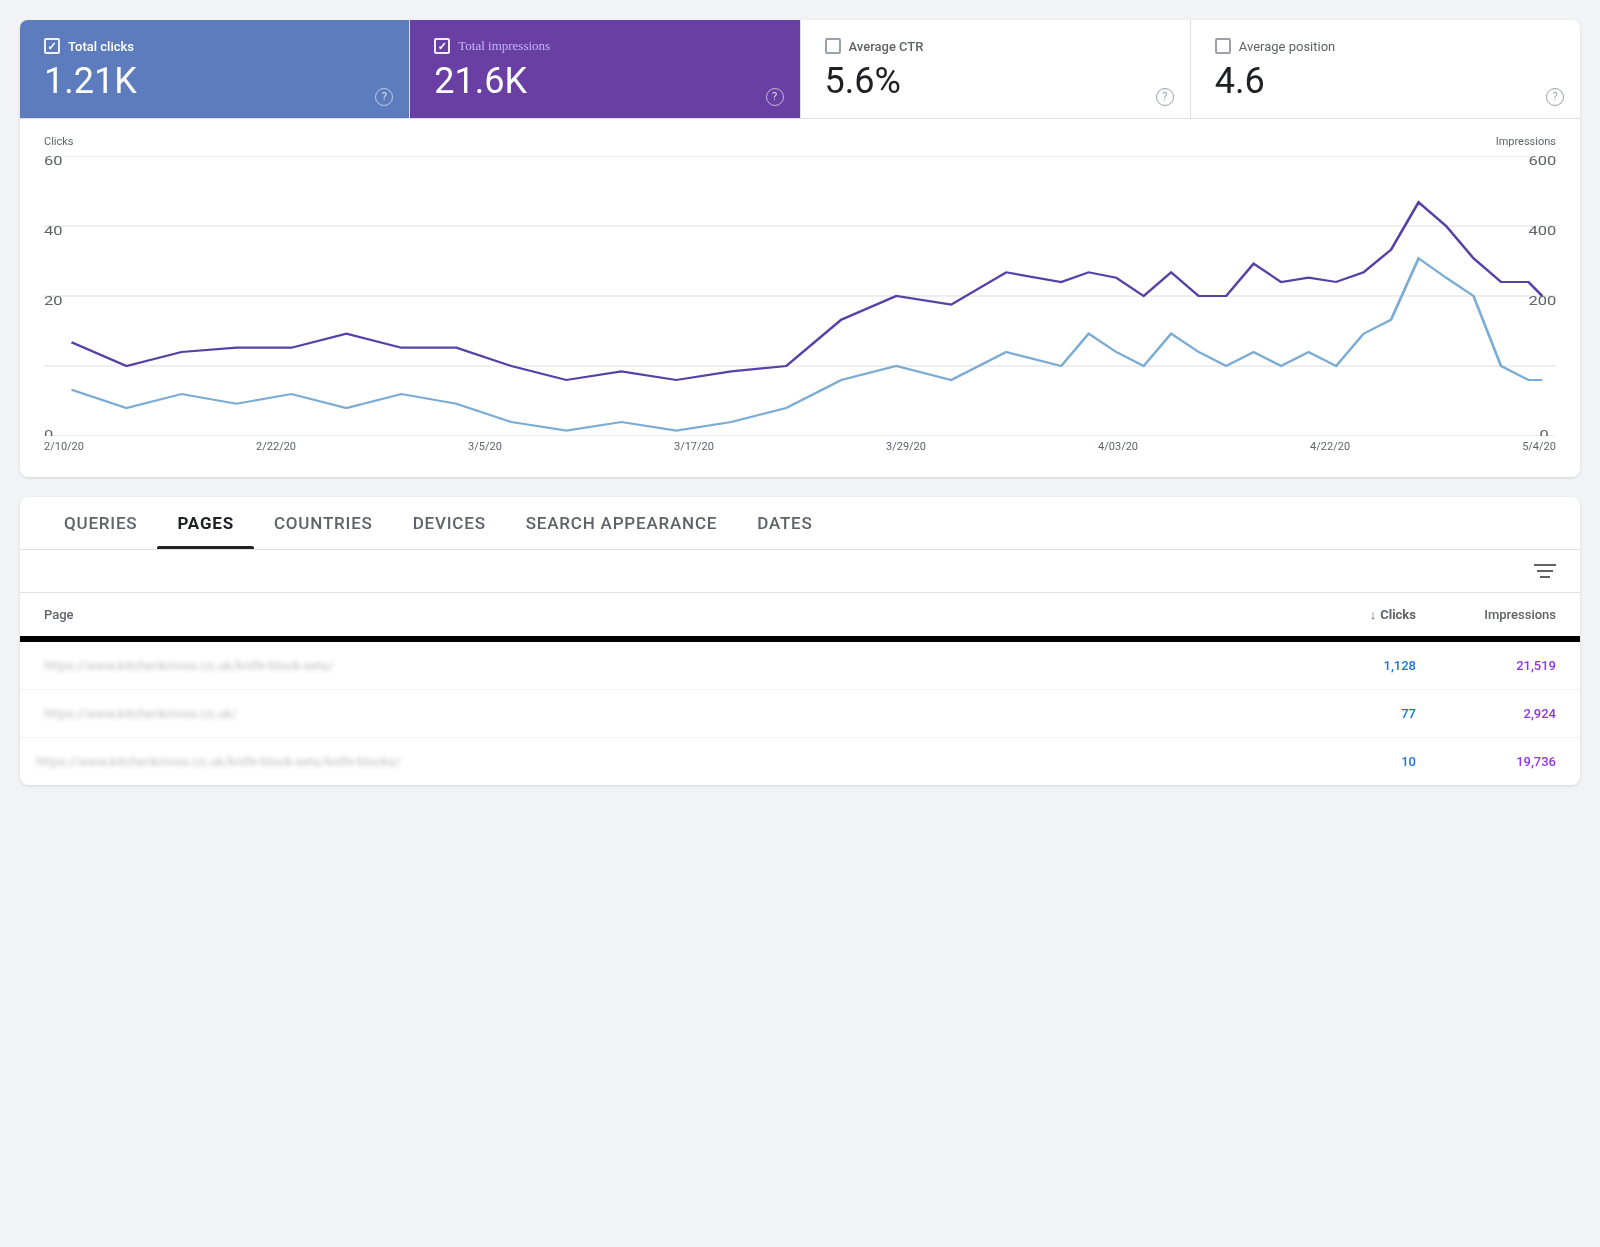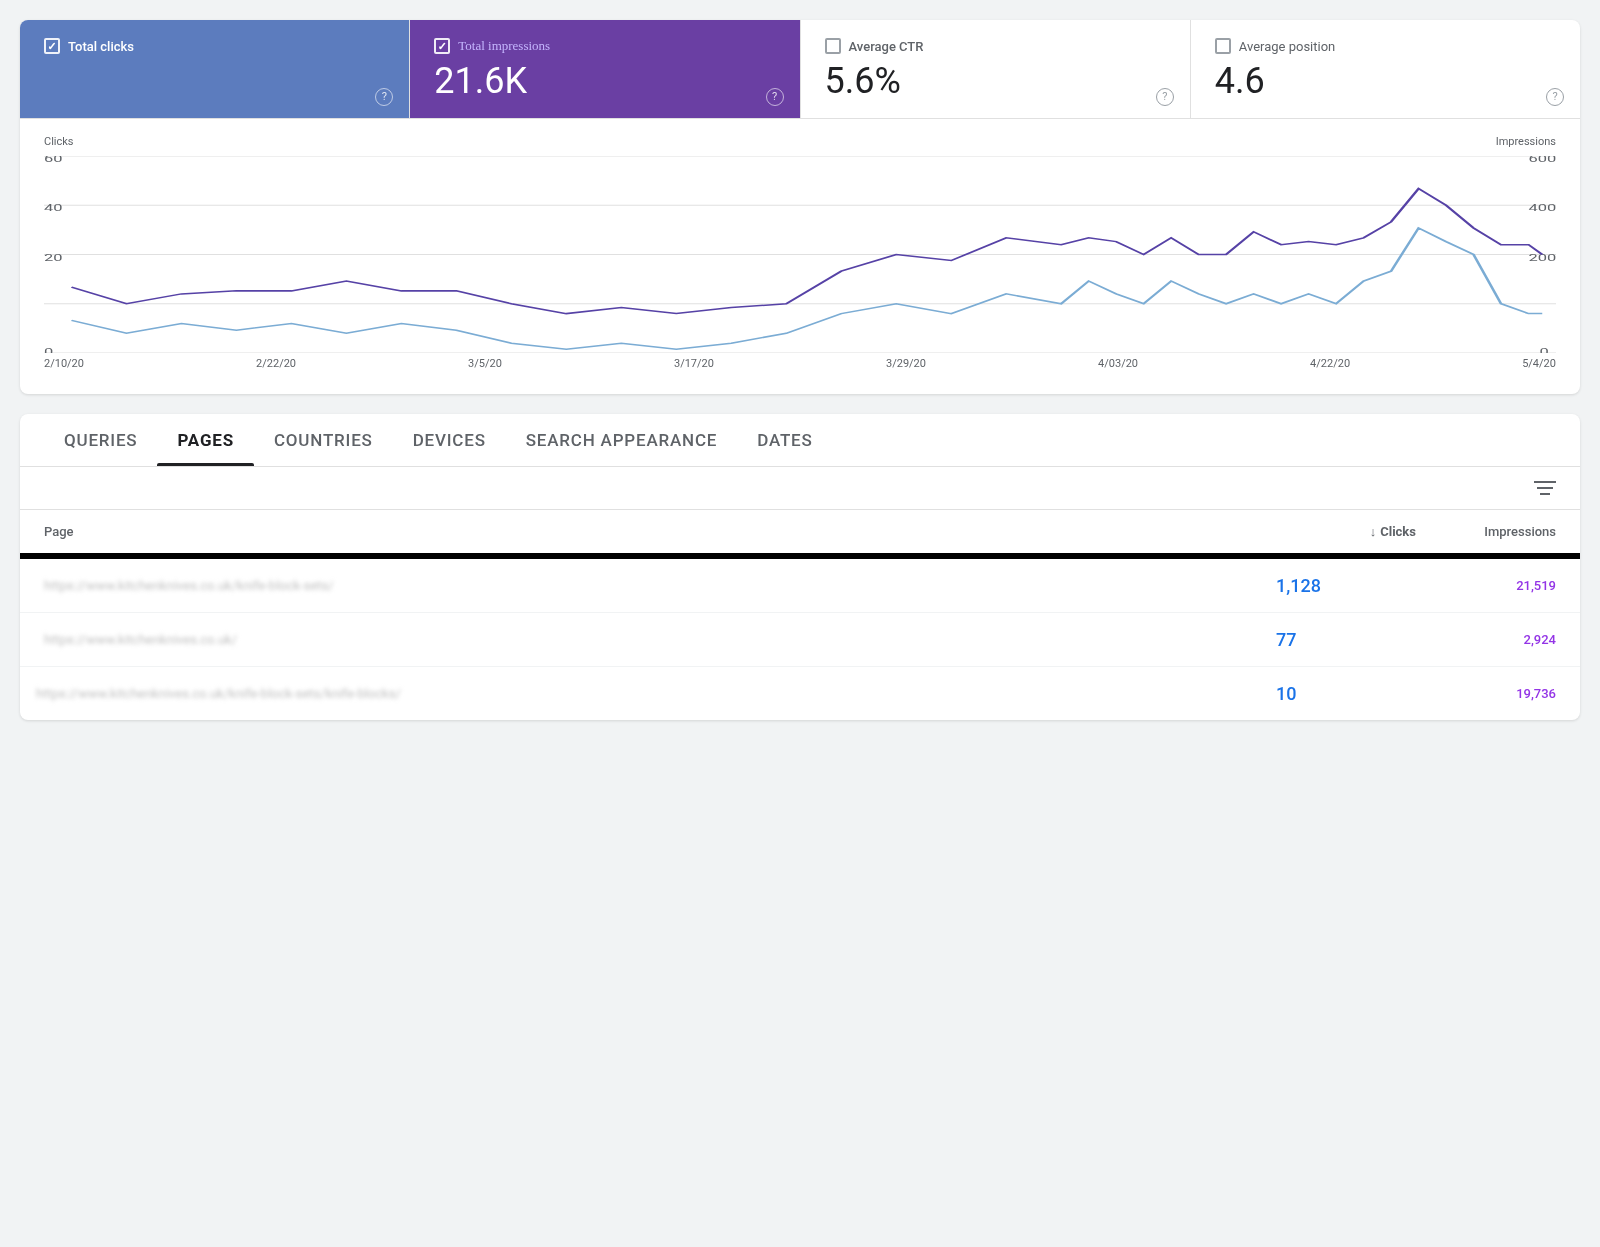--- a/index.html
+++ b/index.html
@@ -55,21 +55,21 @@
 
     .chart-y-axis-label {
       font-size: 11px;
       color: #5f6368;
       margin-bottom: 4px;
     }
 
     .chart-svg-wrapper {
       position: relative;
       width: 100%;
-      height: 197px;
+      height: 280px;
       text-align: right;
     }
 
     .chart-svg-wrapper svg {
       width: 100%;
       height: 100%;
     }
 
     
     .chart-x-labels {
@@ -189,22 +189,23 @@
       font-size: 13px;
       color: #bbb;
       overflow: hidden;
       text-overflow: ellipsis;
       white-space: nowrap;
       padding-right: 24px;
     }
 
     .table-cell-clicks {
       width: 140px;
-      font-size: 18px;
+      font-size: 13px;
       color: #1a73e8;
+      text-align: right;
       font-weight: 500;
     }
 
     .table-cell-impressions {
       width: 140px;
       font-size: 13px;
       color: #9334e6;
       text-align: right;
       font-weight: 500;
     }
@@ -215,20 +216,21 @@
 <div class="card">
 
   <div class="metrics-row">
   <div class="metric-tile active-blue">
       <div class="metric-header">
         <div style="border:2px solid rgba(255,255,255,0.9); width:16px;height:16px;border-radius:2px;display:inline-flex;align-items:center;justify-content:center;flex-shrink:0;">
           <span style="color:#fff;font-size:11px;font-weight:bold;">✓</span>
         </div>
         <span style="font-size:13px;font-weight:500;color:#fff;">Total clicks</span>
       </div>
+      <div style="font-size:36px;font-weight:400;color:#fff;line-height:1.1;">1.21K</div>
       <div style="border:1.5px solid rgba(255,255,255,0.6);color:rgba(255,255,255,0.8); position:absolute;bottom:12px;right:16px;width:18px;height:18px;border-radius:50%;display:flex;align-items:center;justify-content:center;font-size:11px;cursor:pointer;">?</div>
     </div>
       <div class="metric-tile active-purple">
       <div class="metric-header">
         <div style="border:2px solid rgba(255,255,255,0.9); width:16px;height:16px;border-radius:2px;display:inline-flex;align-items:center;justify-content:center;flex-shrink:0;">
           <span style="color:#fff;font-size:11px;font-weight:bold;">✓</span>
         </div>
         <span style="font-size:13px;font-weight:500;color:#c4b5fd;font-family:Liberation Serif, serif;">Total impressions</span>
       </div>
       <div style="font-size:36px;font-weight:400;color:#fff;line-height:1.1;">21.6K</div>

